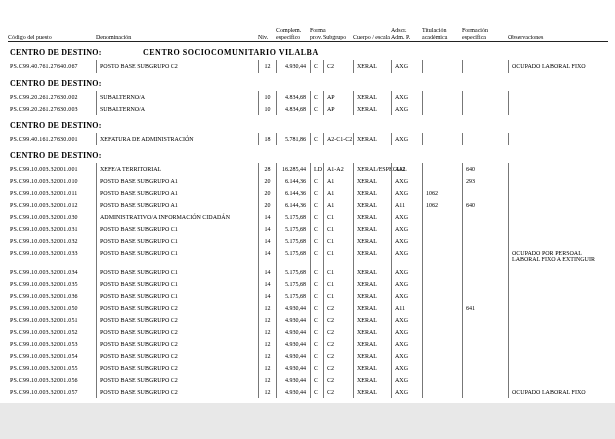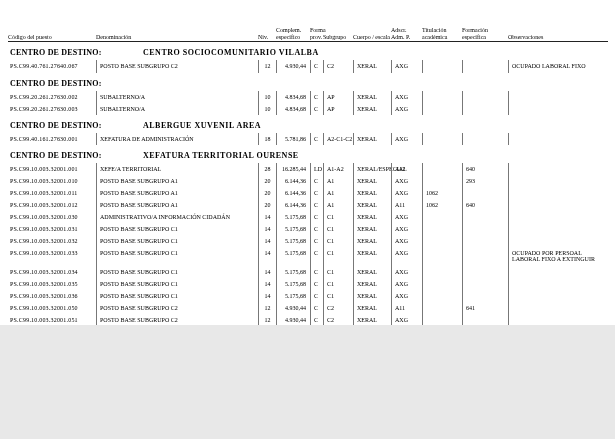--- a/index.html
+++ b/index.html
@@ -1,17 +1,17 @@
 <!DOCTYPE html>
 <html><head>
 <meta charset="utf-8">
 <style>
   html,body{margin:0;padding:0;background:#e8e8e8;}
   body{width:615px;height:439px;font-family:"Liberation Serif","DejaVu Serif",serif;color:#000;}
-  .page{position:relative;width:615px;height:325px;background:#ffffff;overflow:hidden;}
+  .page{position:relative;width:615px;height:403px;background:#ffffff;overflow:hidden;}
   .tbl{margin-left:8px;width:600px;}
   .grid{display:grid;grid-template-columns:88px 162px 18px 34px 13px 30px 38px 31px 40px 46px 100px;}
   .thead{margin-top:27px;align-items:end;border-bottom:1px solid #222;padding-bottom:1px;font-size:6px;line-height:6.5px;}
   .thead div{white-space:nowrap;}
   .centro{margin-top:6px;}
   .centro-head{display:flex;align-items:baseline;font-weight:bold;font-size:8px;line-height:10px;margin:0 0 2px 2px;letter-spacing:0.2px;}
   .centro-label{width:133px;flex:0 0 133px;}
   .centro-name{letter-spacing:0.5px;}
   .row{font-size:6px;line-height:6px;align-items:stretch;}
   .row > span{display:block;border-left:1px solid #777;padding:3px 1px 3px 3px;white-space:nowrap;overflow:visible;}
@@ -124,21 +124,20 @@
                 <span class="c-tit"></span>
                 <span class="c-form"></span>
                 <span class="c-obs"></span>
               </div>
             </div>
         </section>
 
         <section class="centro">
           <div class="centro-head">
             <span class="centro-label">CENTRO DE DESTINO:</span>
-            <span class="centro-name">ALBERGUE XUVENIL AREA</span>
           </div>
           <div>
 
               <div class="grid row">
                 <span class="c-code">PS.C99.40.161.27630.001</span>
                 <span class="c-den">XEFATURA DE ADMINISTRACIÓN</span>
                 <span class="c-niv">18</span>
                 <span class="c-comp">5.781,86</span>
                 <span class="c-forma">C</span>
                 <span class="c-sub">A2-C1-C2</span>
@@ -147,21 +146,20 @@
                 <span class="c-tit"></span>
                 <span class="c-form"></span>
                 <span class="c-obs"></span>
               </div>
             </div>
         </section>
 
         <section class="centro">
           <div class="centro-head">
             <span class="centro-label">CENTRO DE DESTINO:</span>
-            <span class="centro-name">XEFATURA TERRITORIAL OURENSE</span>
           </div>
           <div>
 
               <div class="grid row">
                 <span class="c-code">PS.C99.10.003.32001.001</span>
                 <span class="c-den">XEFE/A TERRITORIAL</span>
                 <span class="c-niv">28</span>
                 <span class="c-comp">16.285,44</span>
                 <span class="c-forma">LD</span>
                 <span class="c-sub">A1-A2</span>

